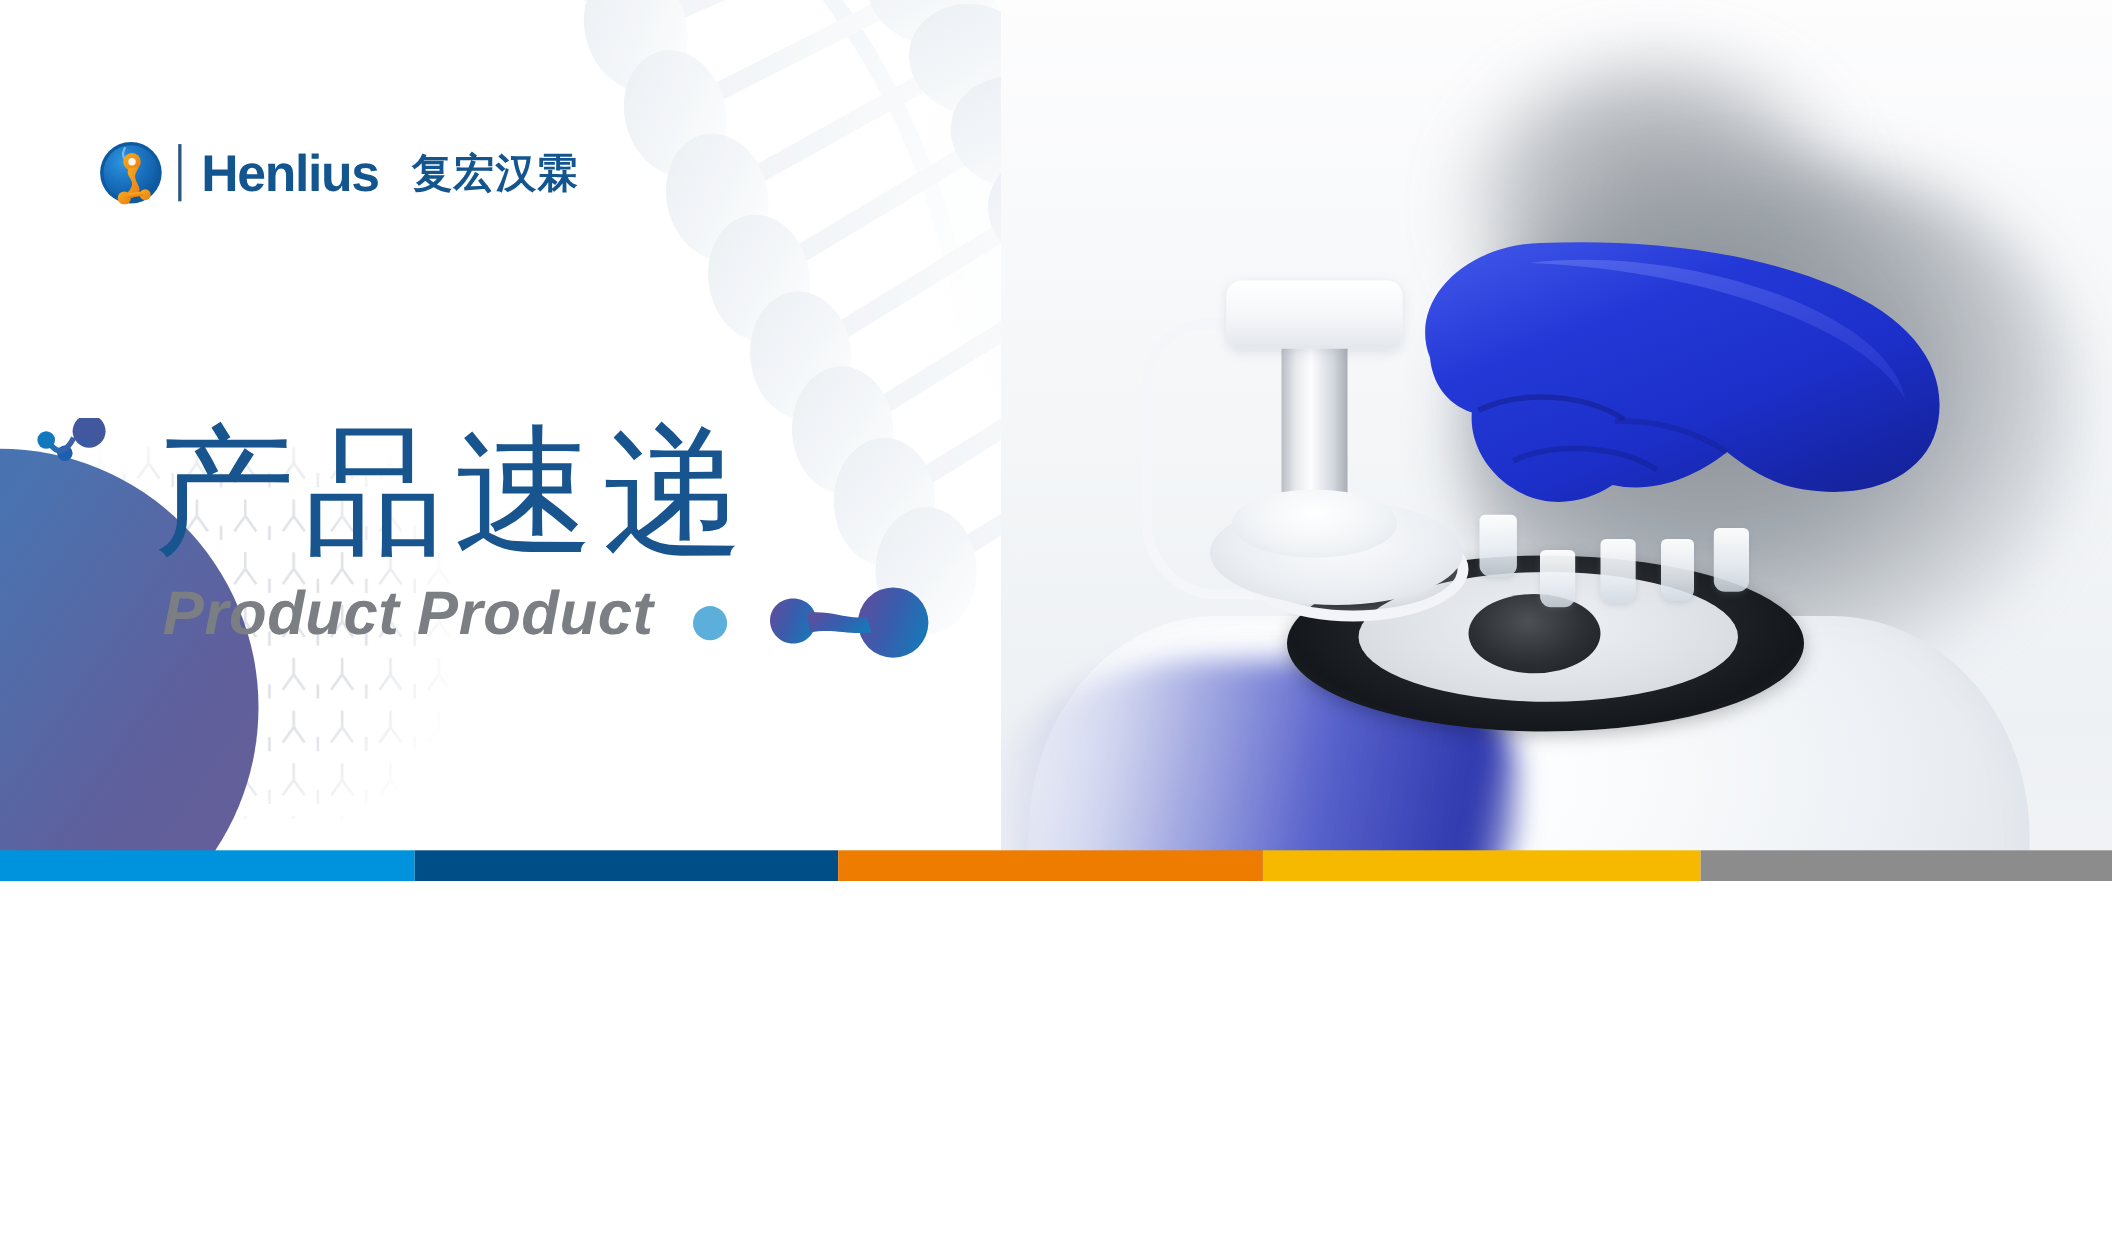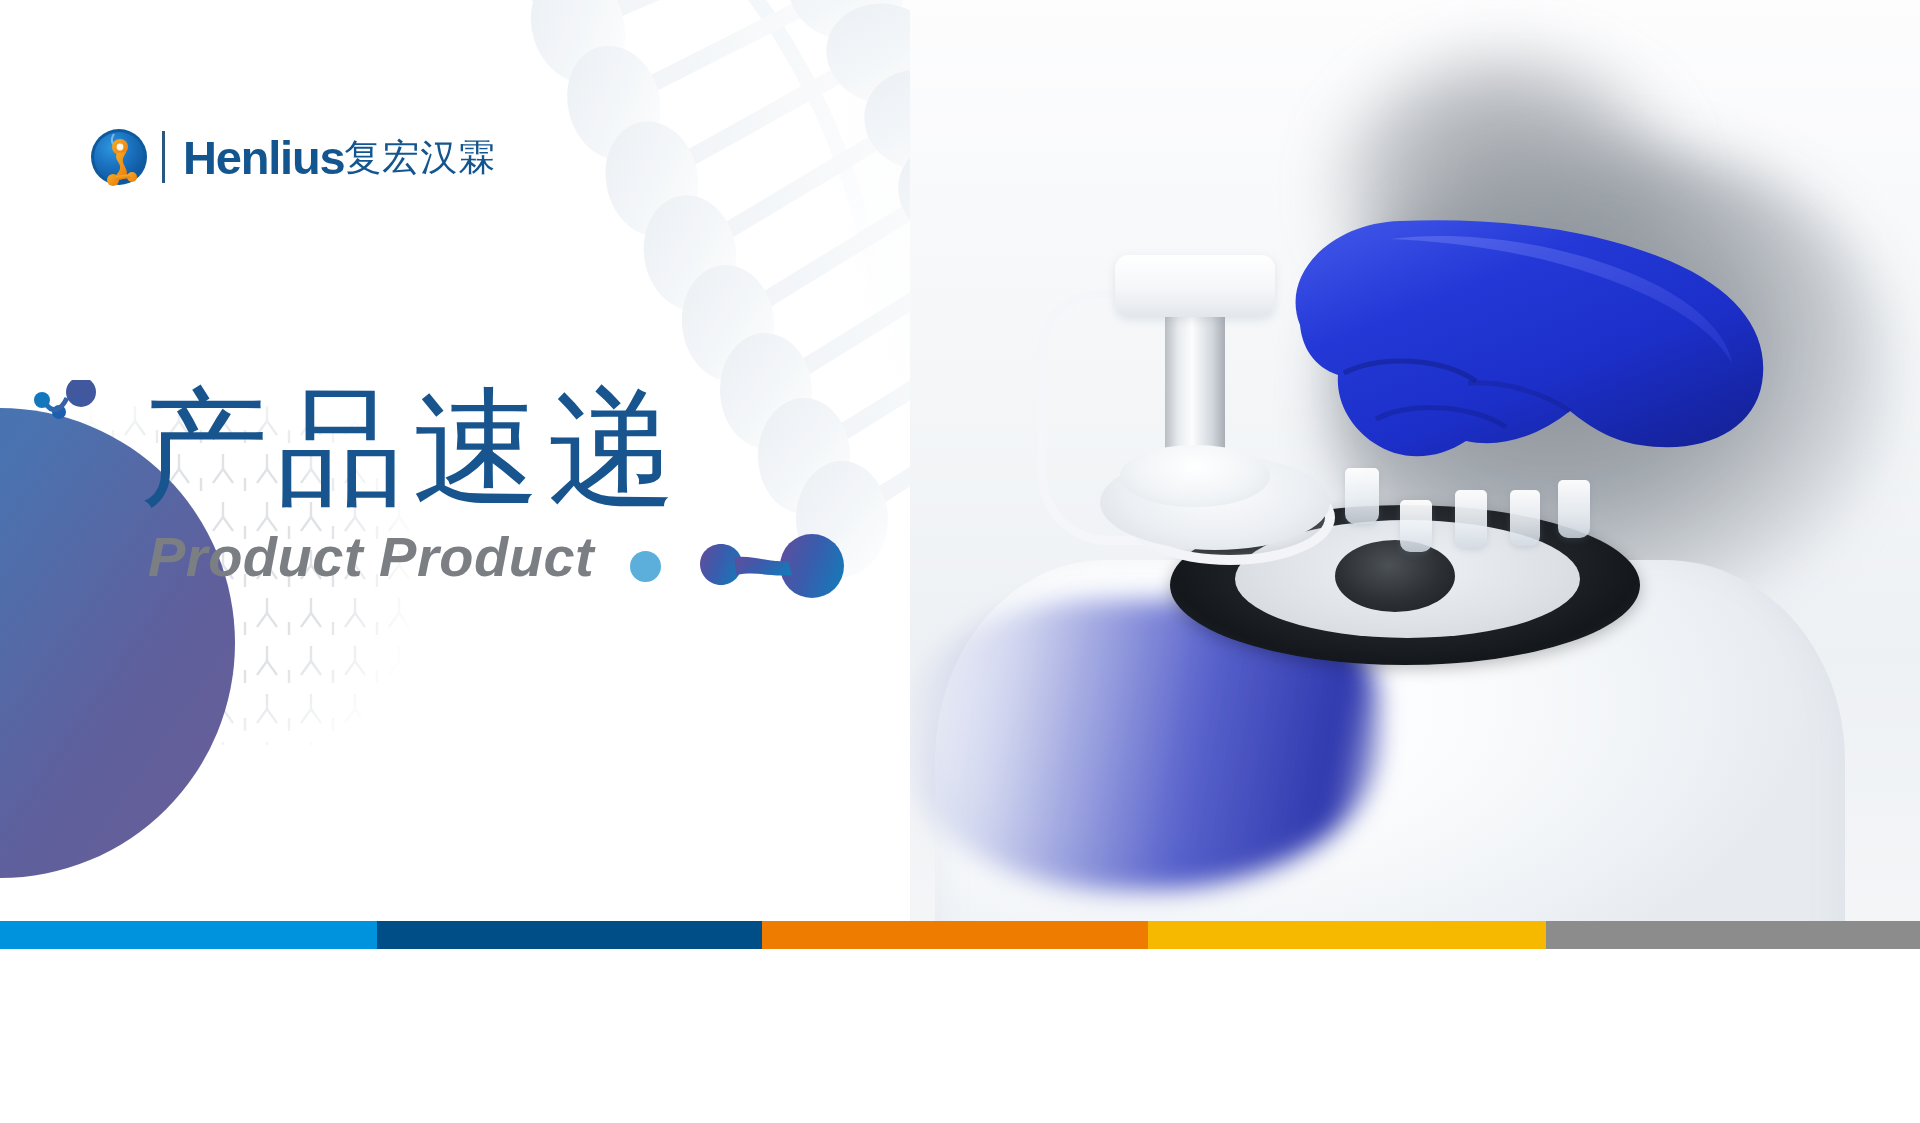--- a/index.html
+++ b/index.html
@@ -3,21 +3,21 @@
 <meta charset="utf-8">
 <style>
   html, body {
     margin: 0;
     padding: 0;
     background: #ffffff;
   }
   #slide {
     position: relative;
     width: 1920px;
-    height: 949px;
+    height: 801px;
     overflow: hidden;
     background: #ffffff;
     font-family: "Liberation Sans", sans-serif;
   }
 
   
   .bg-base {
     position: absolute;
     inset: 0;
     background:
@@ -253,22 +253,23 @@
   }
   .logo-word {
     font-size: 47px;
     font-weight: 700;
     color: #12558f;
     letter-spacing: -1.2px;
     line-height: 1;
   }
   .logo-cn {
     font-size: 37px;
-    font-weight: 400;
+    font-weight: 700;
     color: #12558f;
+    margin-left: 30px;
     letter-spacing: 1px;
     line-height: 1;
   }
 
   
   .title-cn {
     position: absolute;
     left: 140px;
     top: 372px;
     font-size: 128px;

